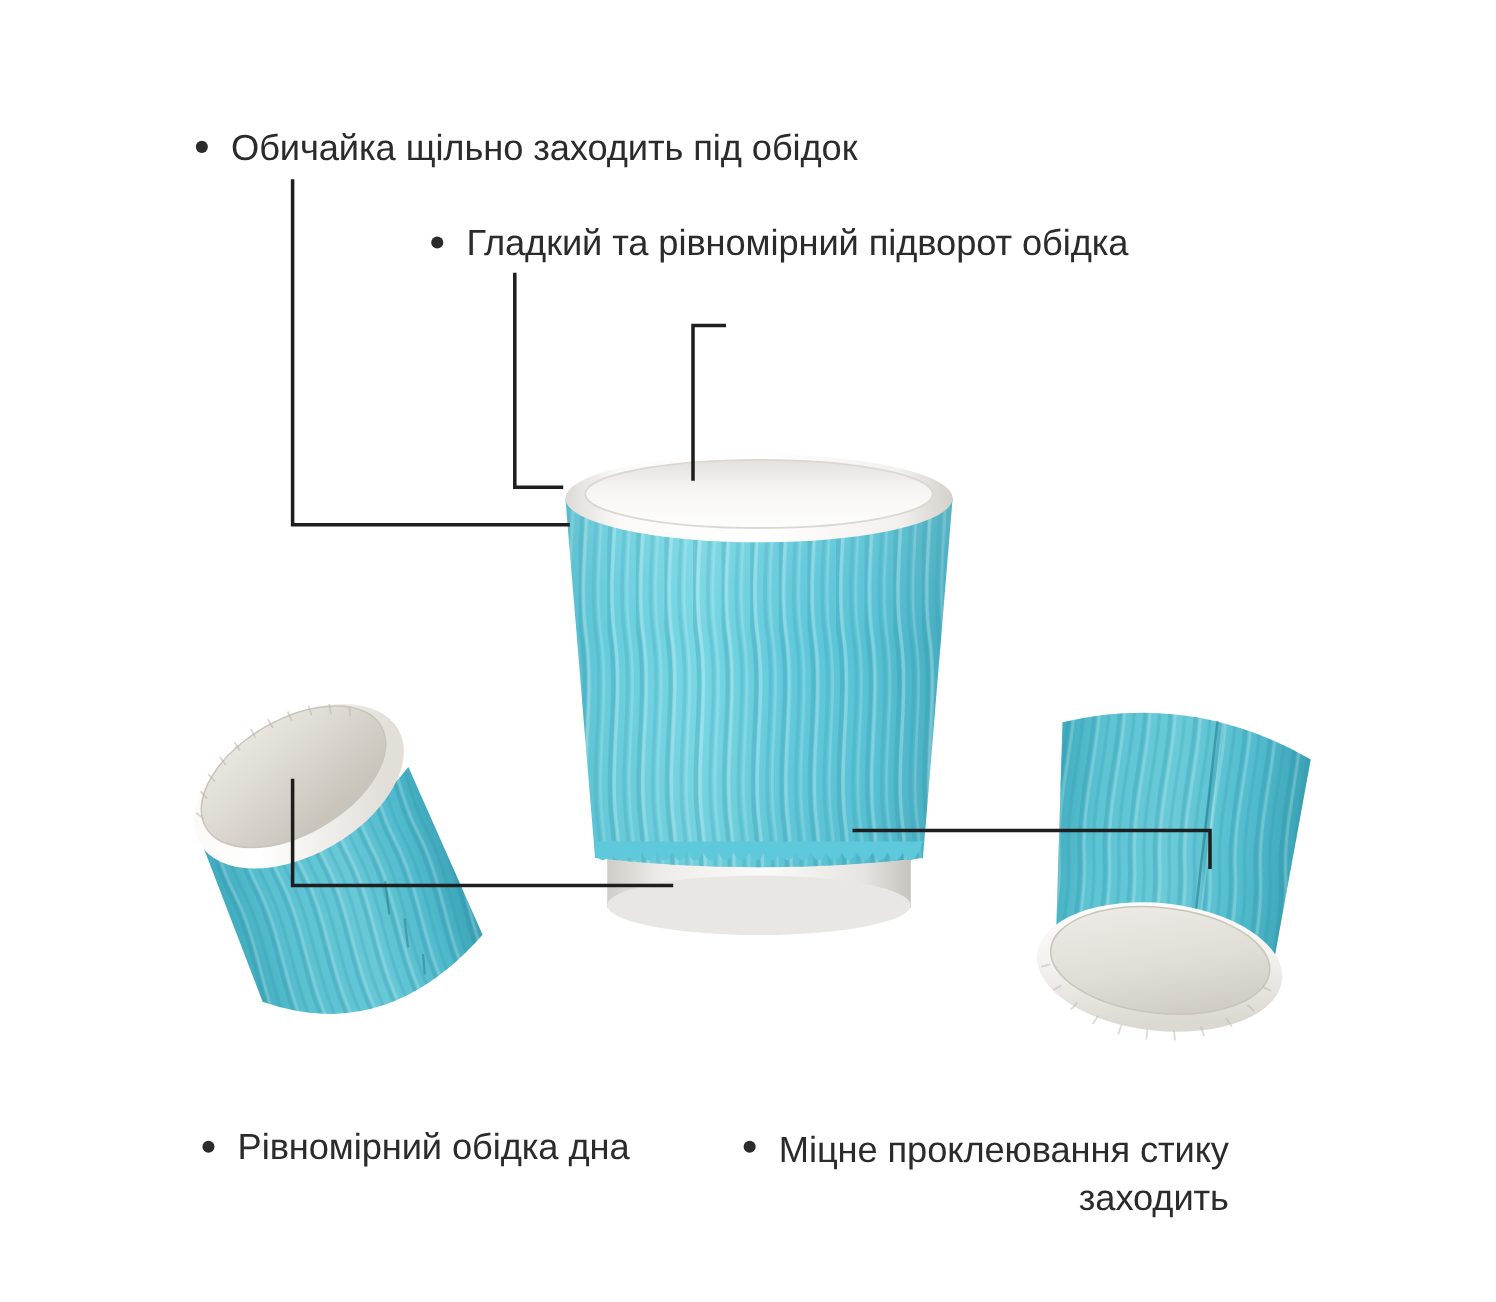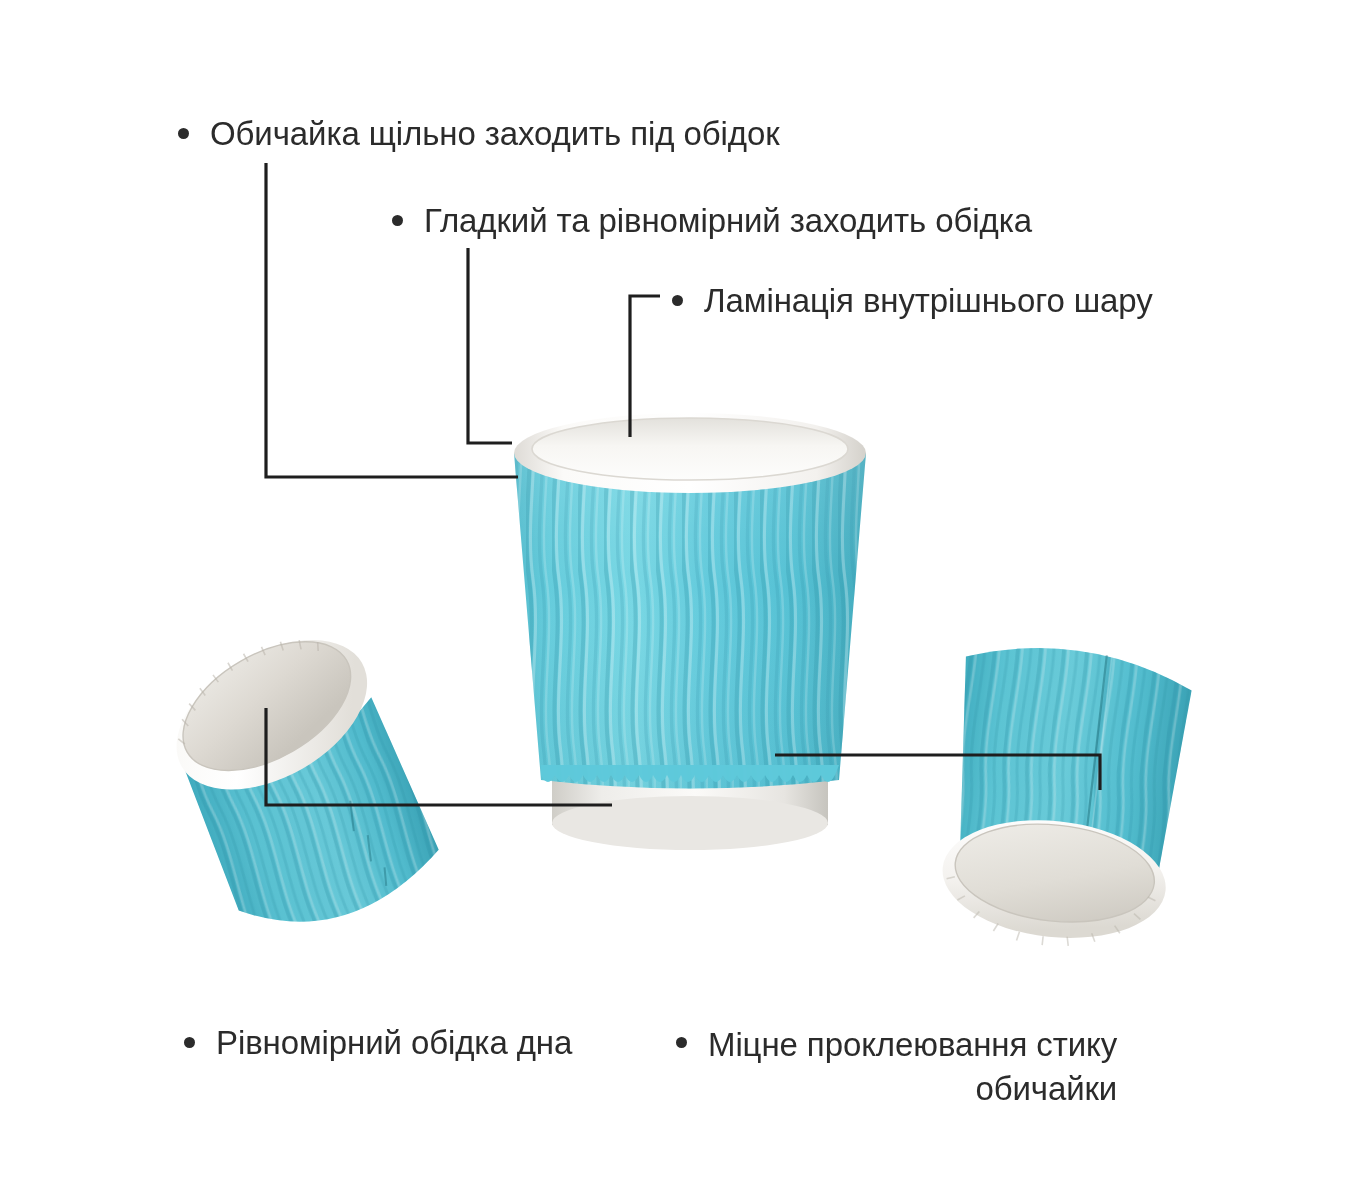--- a/index.html
+++ b/index.html
@@ -297,32 +297,28 @@
     </g>
   </svg>
 
   <div class="anno anno-1">
     <span class="bullet"></span>
     <span class="txt">Обичайка щільно заходить під обідок</span>
   </div>
 
   <div class="anno anno-2">
     <span class="bullet"></span>
-    <span class="txt">Гладкий та рівномірний заходить обідка</span>
-  </div>
-
-  <div class="anno anno-3">
-    <span class="bullet"></span>
-    <span class="txt">Ламінація внутрішнього шару</span>
-  </div>
+    <span class="txt">Гладкий та рівномірний підворот обідка</span>
+  </div>
+
 
   <div class="anno anno-4">
     <span class="bullet"></span>
     <span class="txt">Рівномірний обідка дна</span>
   </div>
 
   <div class="anno anno-5 two-line">
     <span class="bullet"></span>
     <span class="txt">Міцне проклеювання стику
-обичайки</span>
+заходить</span>
   </div>
 
 </div>
 
 </body></html>

